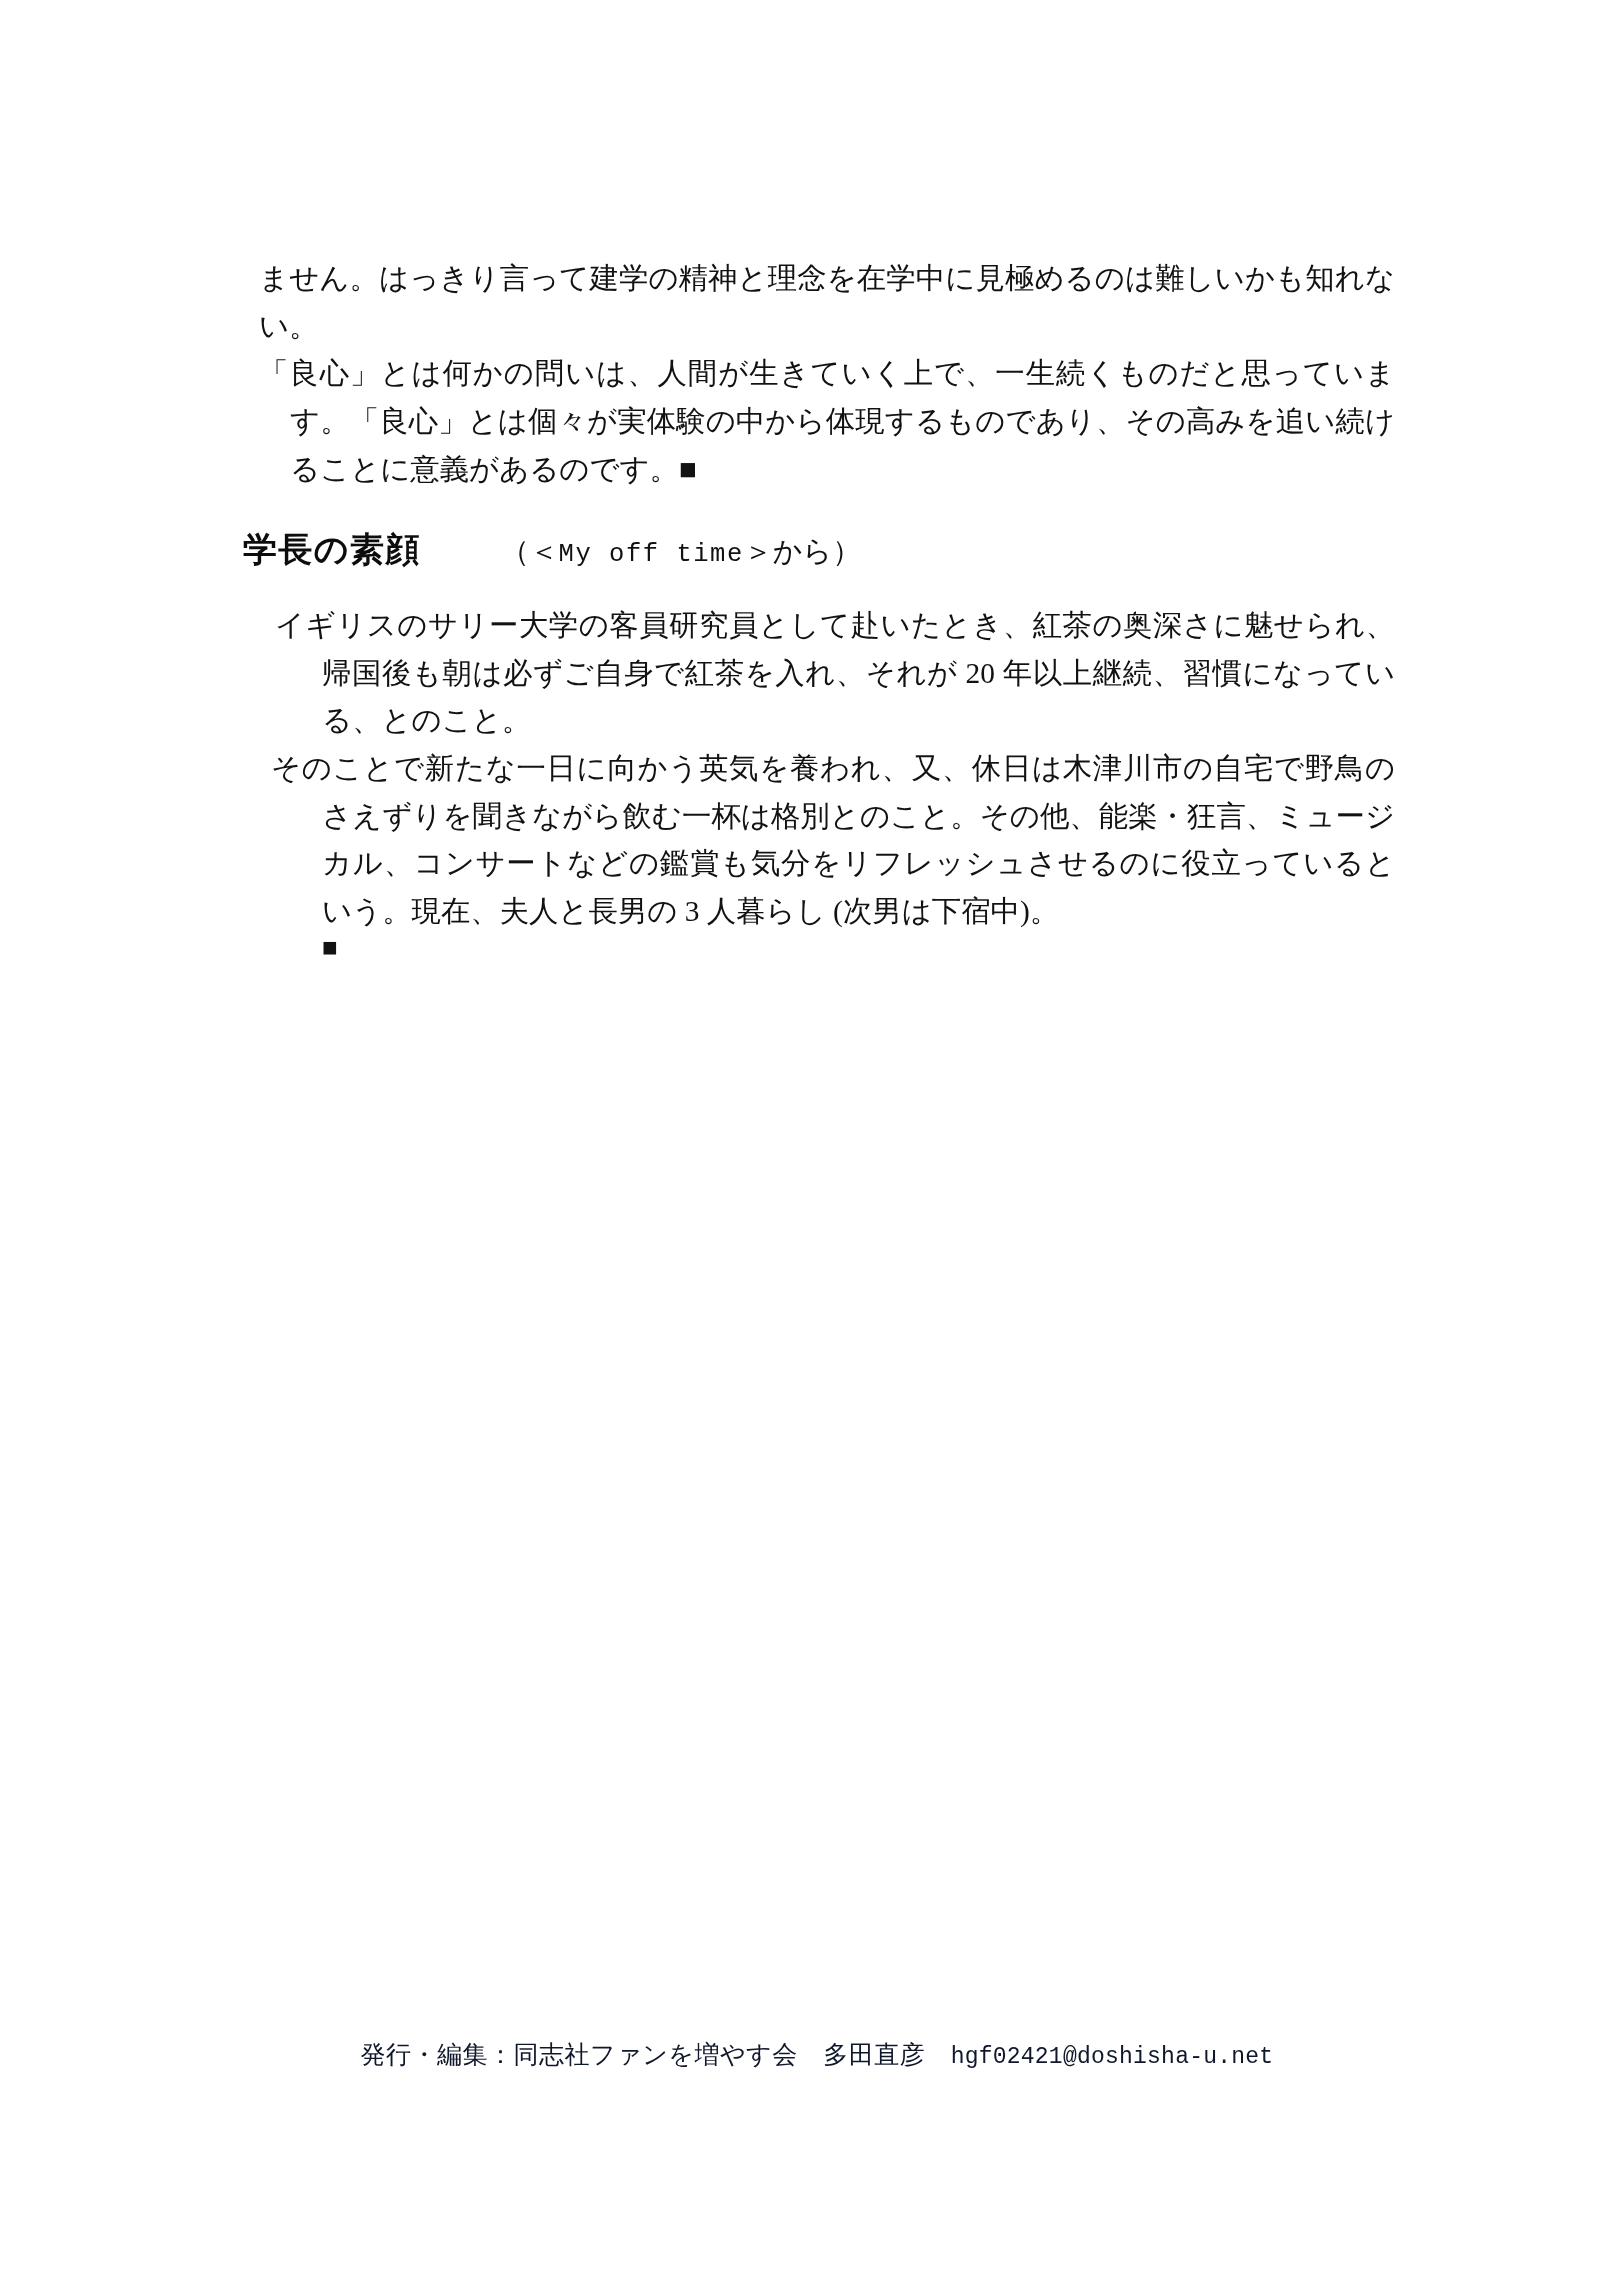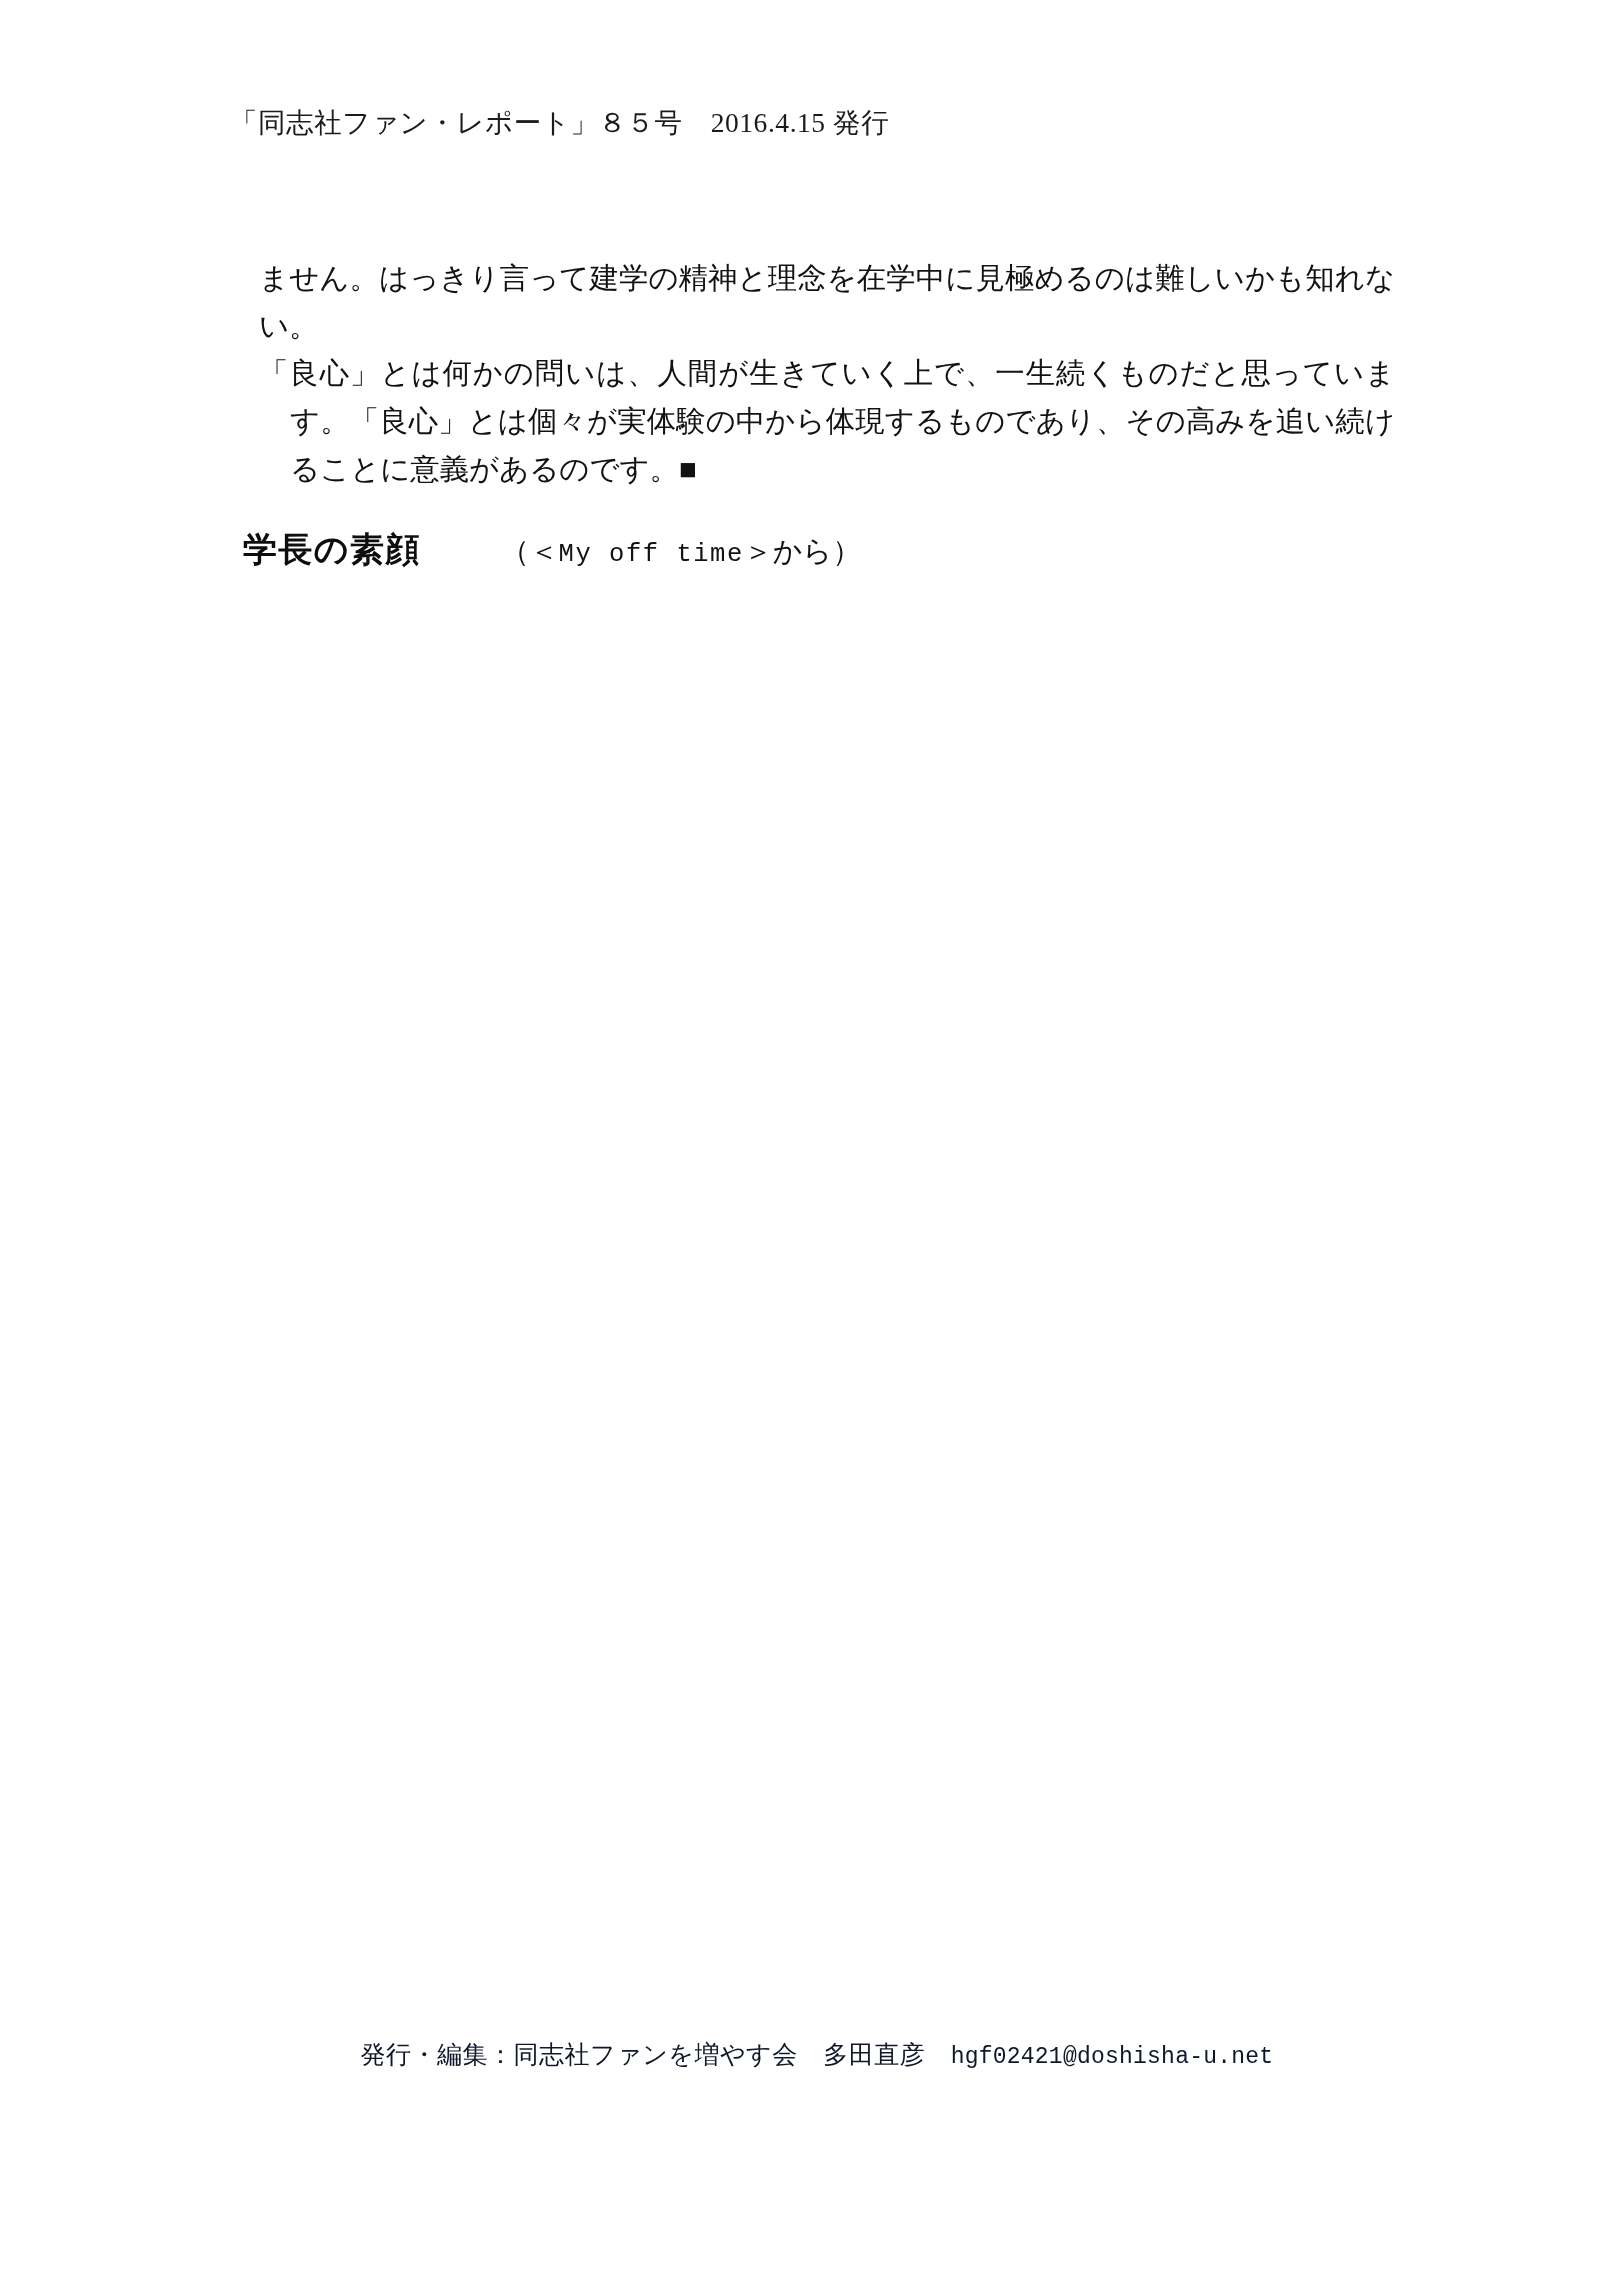--- a/index.html
+++ b/index.html
@@ -110,33 +110,37 @@
   .sq {
     font-size: 26px;
     line-height: 1;
   }
 </style>
 </head>
 <body>
 
 <div class="page">
 
-  <div class="doc-header">「同志社ファン・レポート」８５号　2016.4.15 発行</div>
 
   <div class="content">
     <p class="para">ません。はっきり言って建学の精神と理念を在学中に見極めるのは難しいかも知れない。</p>
     <p class="para hang">「良心」とは何かの問いは、人間が生きていく上で、一生続くものだと思っています。「良心」とは個々が実体験の中から体現するものであり、その高みを追い続けることに意義があるのです。■</p>
   </div>
 
   <div class="section-heading">
     <span class="title">学長の素顔</span>
     <span class="subtitle">
       <span>（＜</span><span class="mono">My off time</span><span>＞から）</span>
     </span>
   </div>
 
+  <div class="content" style="top: 602px;">
+    <p class="para indent1">イギリスのサリー大学の客員研究員として赴いたとき、紅茶の奥深さに魅せられ、帰国後も朝は必ずご自身で紅茶を入れ、それが 20 年以上継続、習慣になっている、とのこと。</p>
+    <p class="para indent2">そのことで新たな一日に向かう英気を養われ、又、休日は木津川市の自宅で野鳥のさえずりを聞きながら飲む一杯は格別とのこと。その他、能楽・狂言、ミュージカル、コンサートなどの鑑賞も気分をリフレッシュさせるのに役立っているという。現在、夫人と長男の 3 人暮らし (次男は下宿中)。</p>
+    <p class="para sq" style="padding-left:63px; text-indent:0;">■</p>
+  </div>
 
   <div class="doc-footer">
     <span>発行・編集：同志社ファンを増やす会　多田直彦　</span><span class="mail">hgf02421@doshisha-u.net</span>
   </div>
 
 </div>
 
 
 </body></html>

